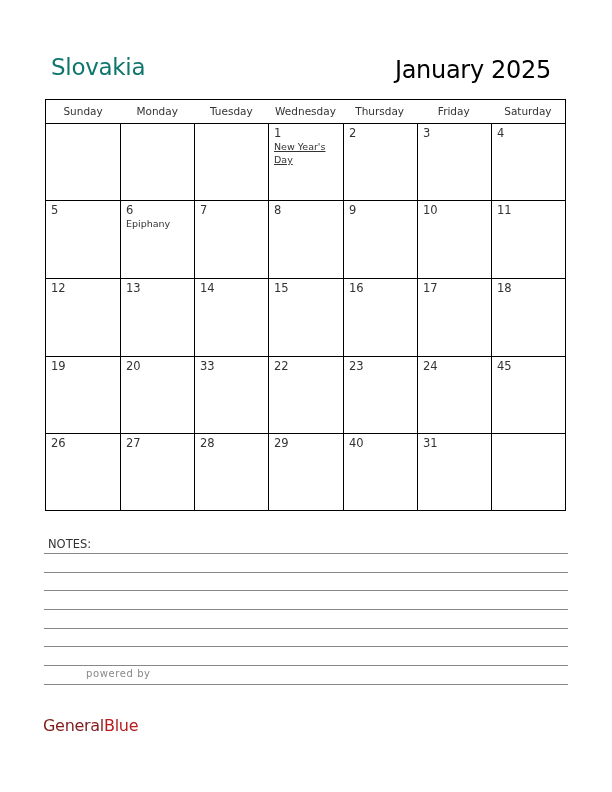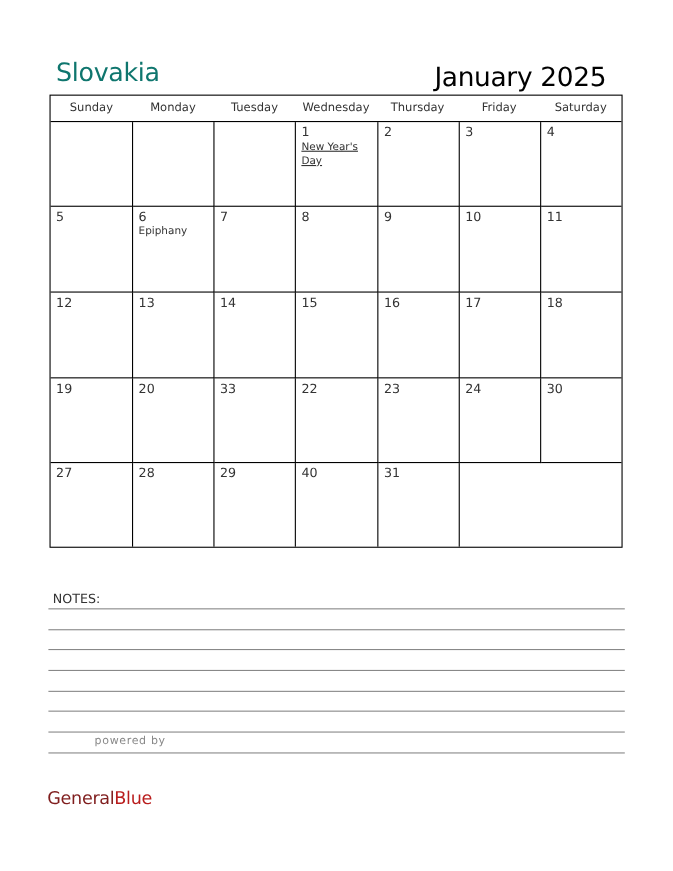--- a/index.html
+++ b/index.html
@@ -1,20 +1,20 @@
 <!DOCTYPE html>
 <html><head>
 <meta charset="utf-8">
 <style>
   html, body { margin: 0; padding: 0; background: #ffffff; }
   body { width: 612px; height: 792px; position: relative; overflow: hidden;
          font-family: "DejaVu Sans", sans-serif; color: #222; }
   .country { position: absolute; left: 51px; top: 54px; font-size: 23px; color: #0f766e; letter-spacing: -0.3px; }
   .month { position: absolute; right: 61px; top: 56px; font-size: 24px; color: #000000; letter-spacing: -0.3px; }
-  .cal { position: absolute; left: 45px; top: 86px; width: 521px; height: 412px;
+  .cal { position: absolute; left: 45px; top: 99px; width: 521px; height: 412px;
          border: 1.3px solid #000; box-sizing: border-box; }
   .hdr { position: absolute; left: 0; top: 0; width: 100%; height: 24px; border-bottom: 1.3px solid #000; box-sizing: border-box; display: flex; }
   .hdr div { flex: 1; text-align: center; font-size: 10.5px; line-height: 23px; color: #333; }
   .grid { position: absolute; left: 0; top: 24px; right: 0; bottom: 0; display: grid;
           grid-template-columns: 75px 74px 74px 75px 74px 74px 1fr;
           grid-template-rows: 77px 78px 78px 77px 1fr; }
   .cell { border-right: 1.3px solid #000; border-bottom: 1.3px solid #000; box-sizing: border-box; padding: 2px 5px; }
   .cell.lastcol { border-right: none; }
   .cell.lastrow { border-bottom: none; }
   .num { font-size: 11.5px; color: #333; line-height: 14px; }
@@ -120,21 +120,24 @@
       <div class="cell">
         <div class="num">22</div>
       </div>
       <div class="cell">
         <div class="num">23</div>
       </div>
       <div class="cell">
         <div class="num">24</div>
       </div>
       <div class="cell lastcol">
-        <div class="num">30</div>
+        <div class="num">45</div>
+      </div>
+      <div class="cell lastrow">
+        <div class="num">26</div>
       </div>
       <div class="cell lastrow">
         <div class="num">27</div>
       </div>
       <div class="cell lastrow">
         <div class="num">28</div>
       </div>
       <div class="cell lastrow">
         <div class="num">29</div>
       </div>

